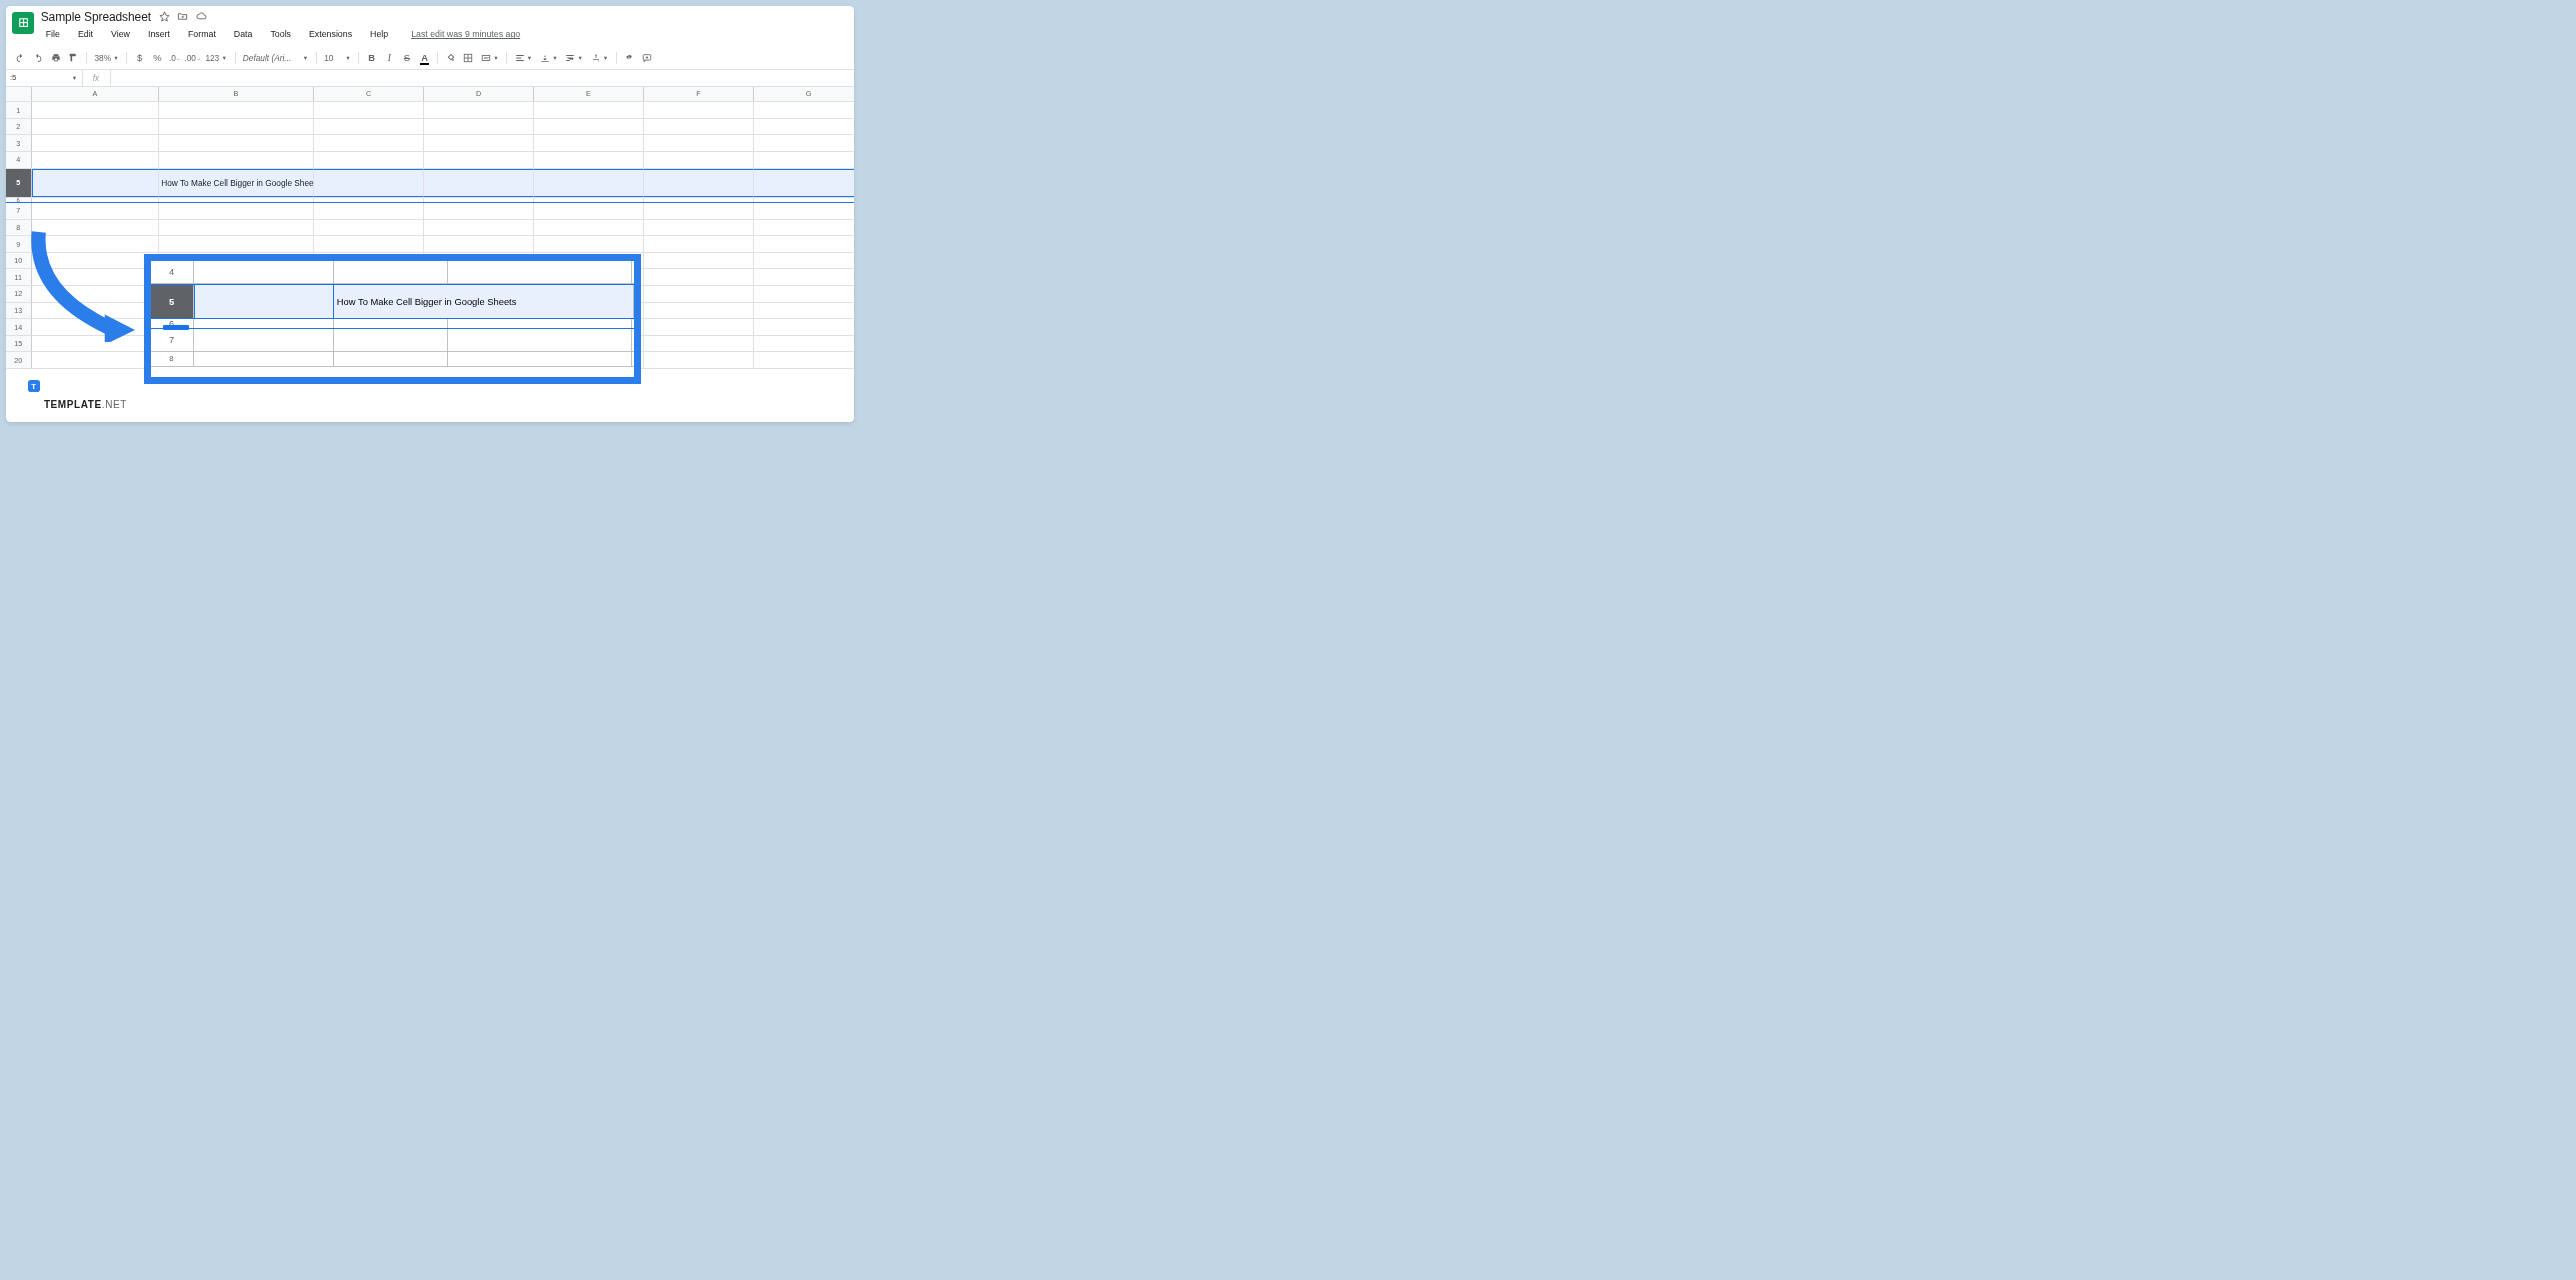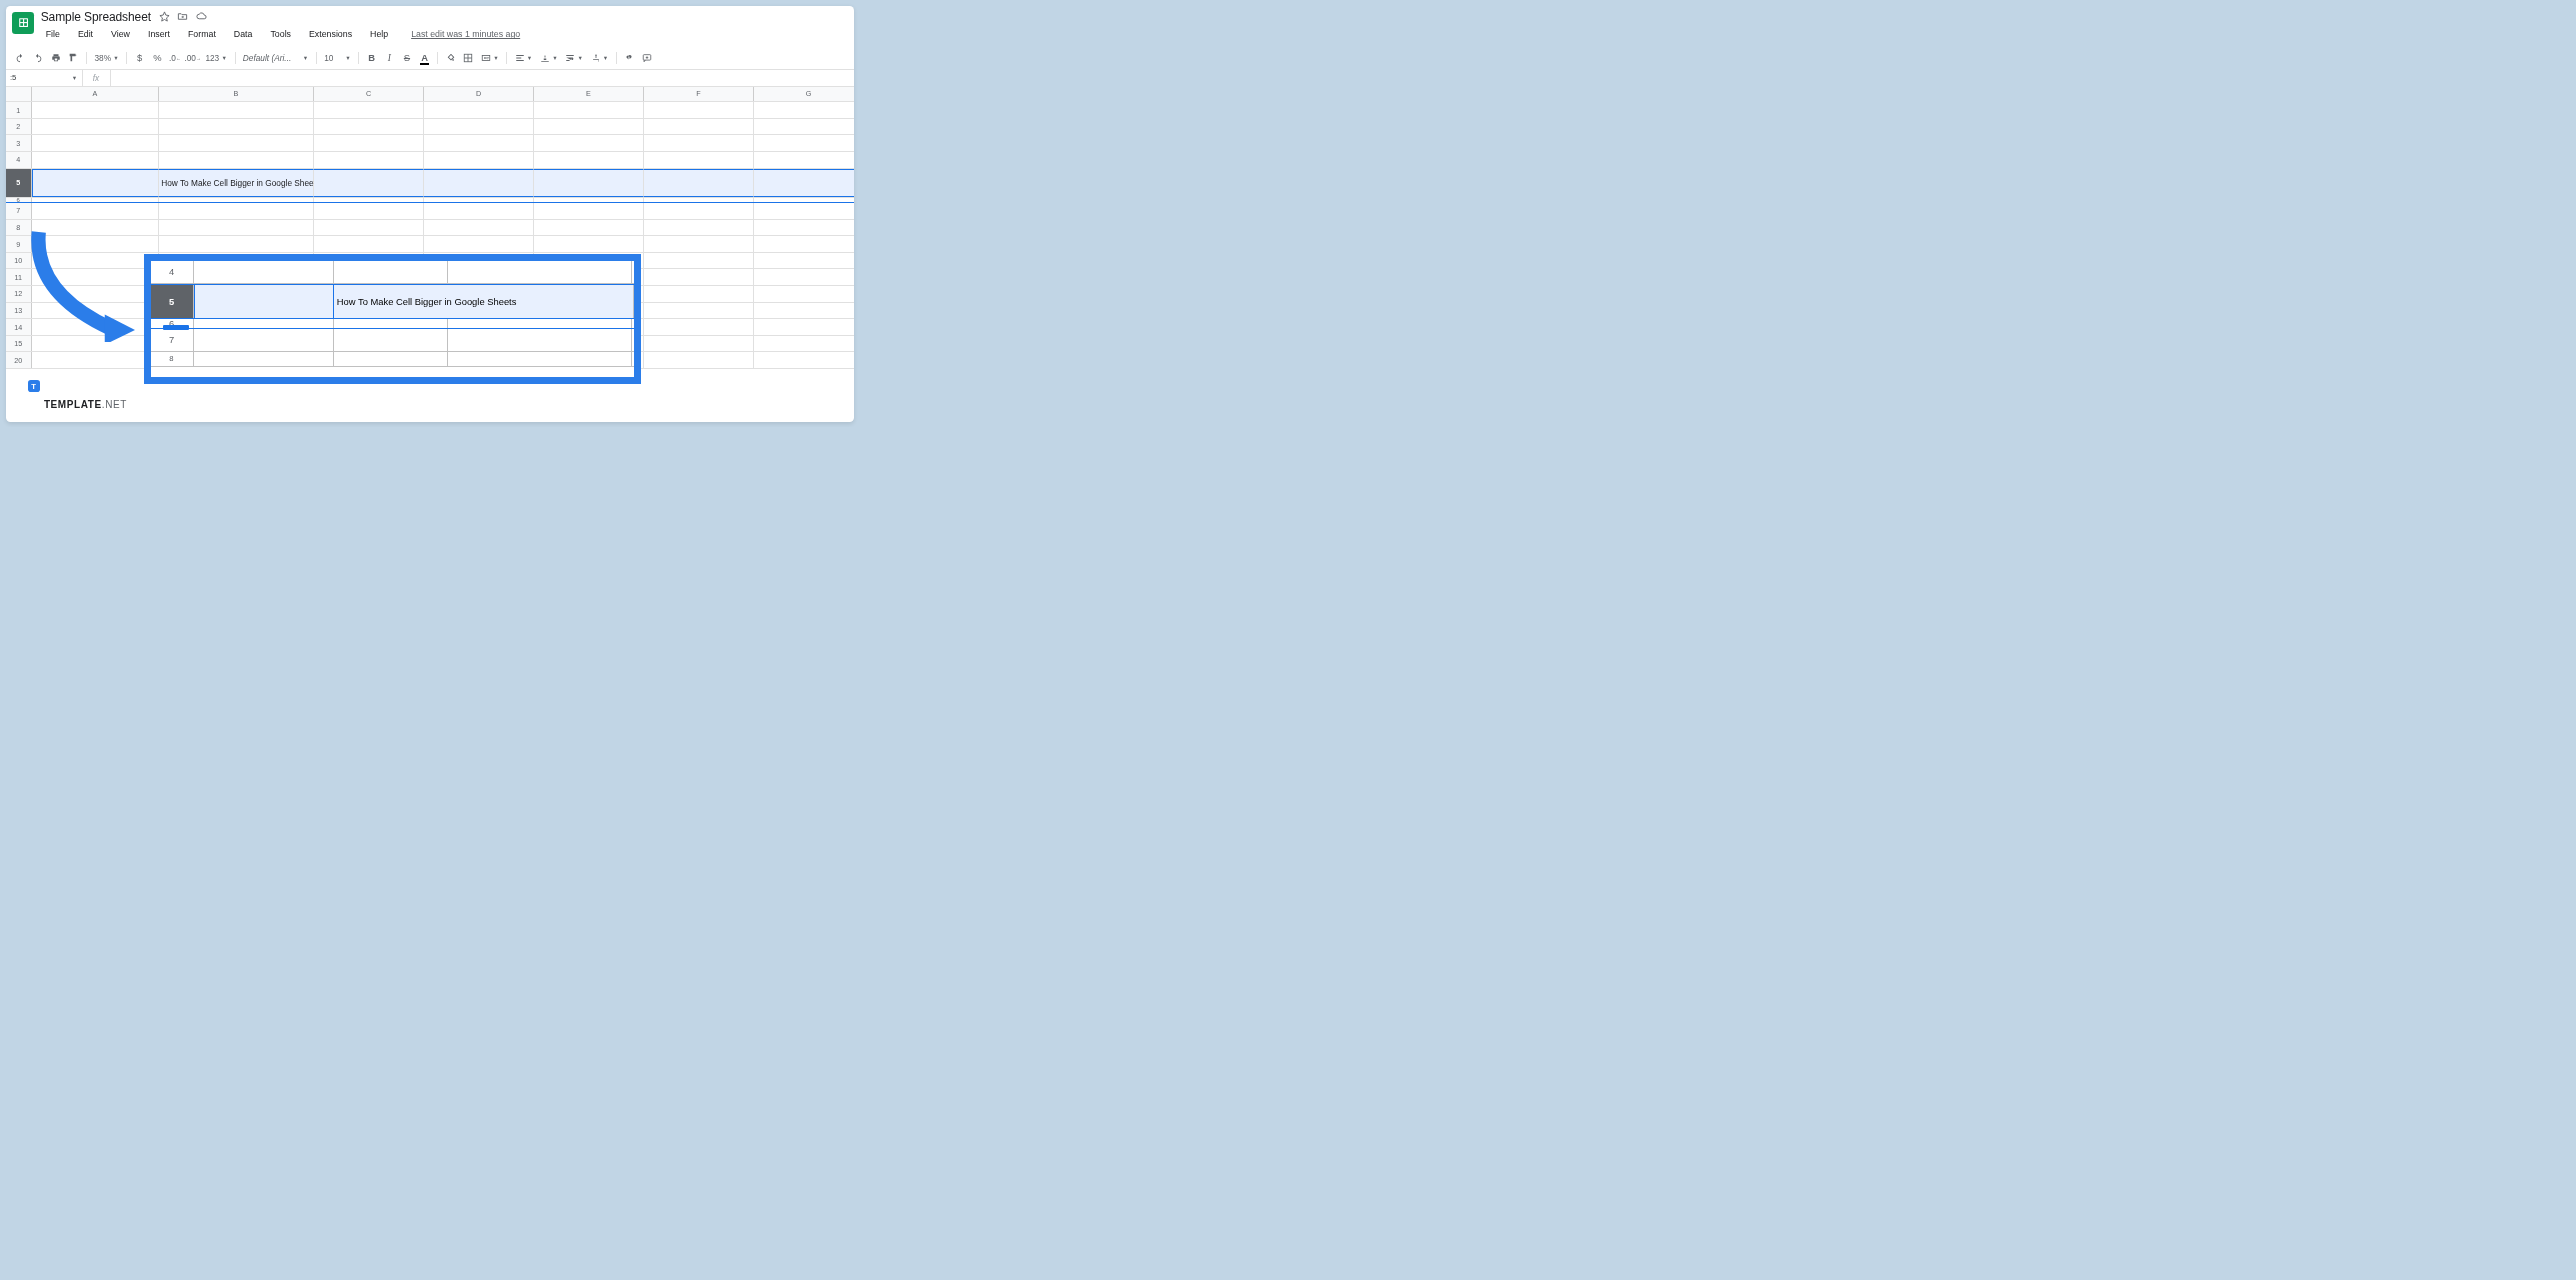--- a/index.html
+++ b/index.html
@@ -121,21 +121,21 @@
       <div class="menubar">
         <span class="menu-item">File</span>
         <span class="menu-item">Edit</span>
         <span class="menu-item">View</span>
         <span class="menu-item">Insert</span>
         <span class="menu-item">Format</span>
         <span class="menu-item">Data</span>
         <span class="menu-item">Tools</span>
         <span class="menu-item">Extensions</span>
         <span class="menu-item">Help</span>
-        <span class="last-edit">Last edit was 1 minutes ago</span>
+        <span class="last-edit">Last edit was 9 minutes ago</span>
       </div>
     </div>
   </div>
 
   <div class="toolbar">
     <div class="tb-btn">
         <svg width="10" height="10" viewBox="0 0 24 24" fill="#5f6368">
           <path d="M12 5V2L7 7l5 5V8c3 0 6 2 6 6s-3 6-6 6v2c4 0 8-3 8-8s-4-8-8-8z" transform="scale(-1,1) translate(-24,0)"></path>
         </svg>
       </div>

